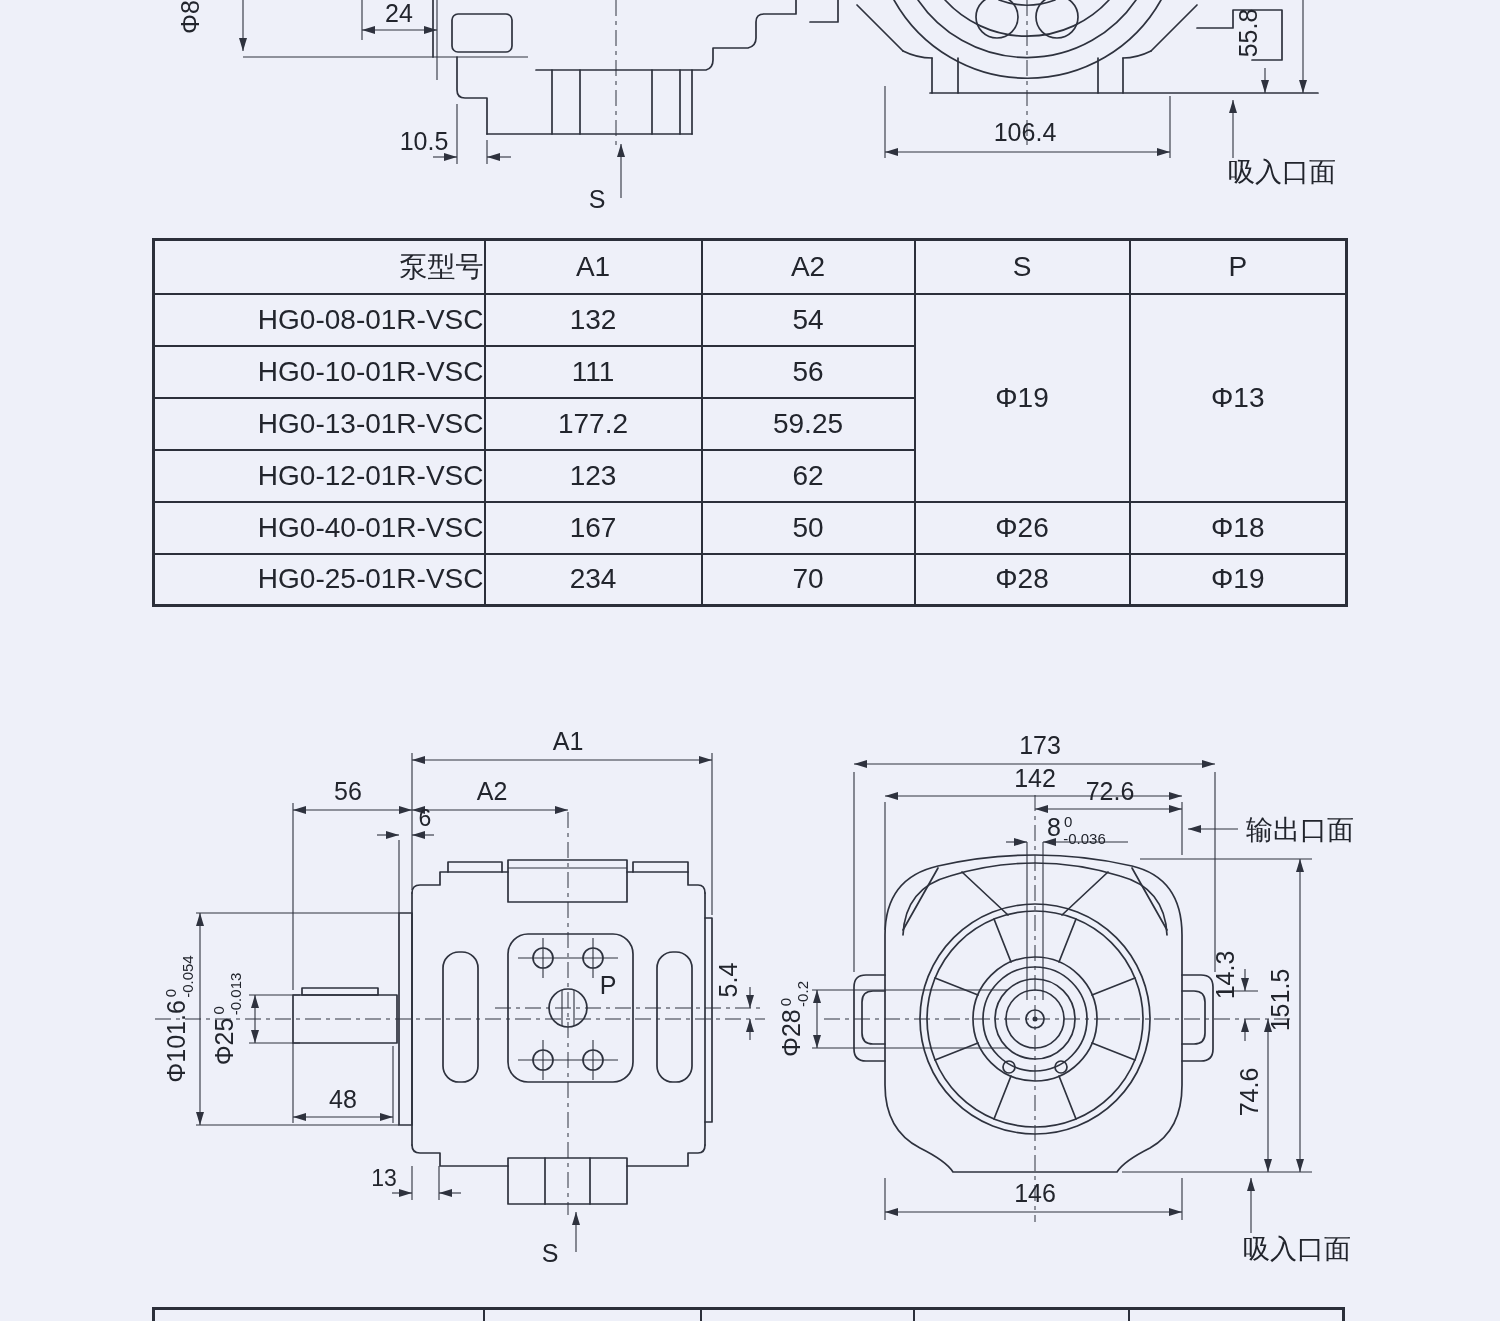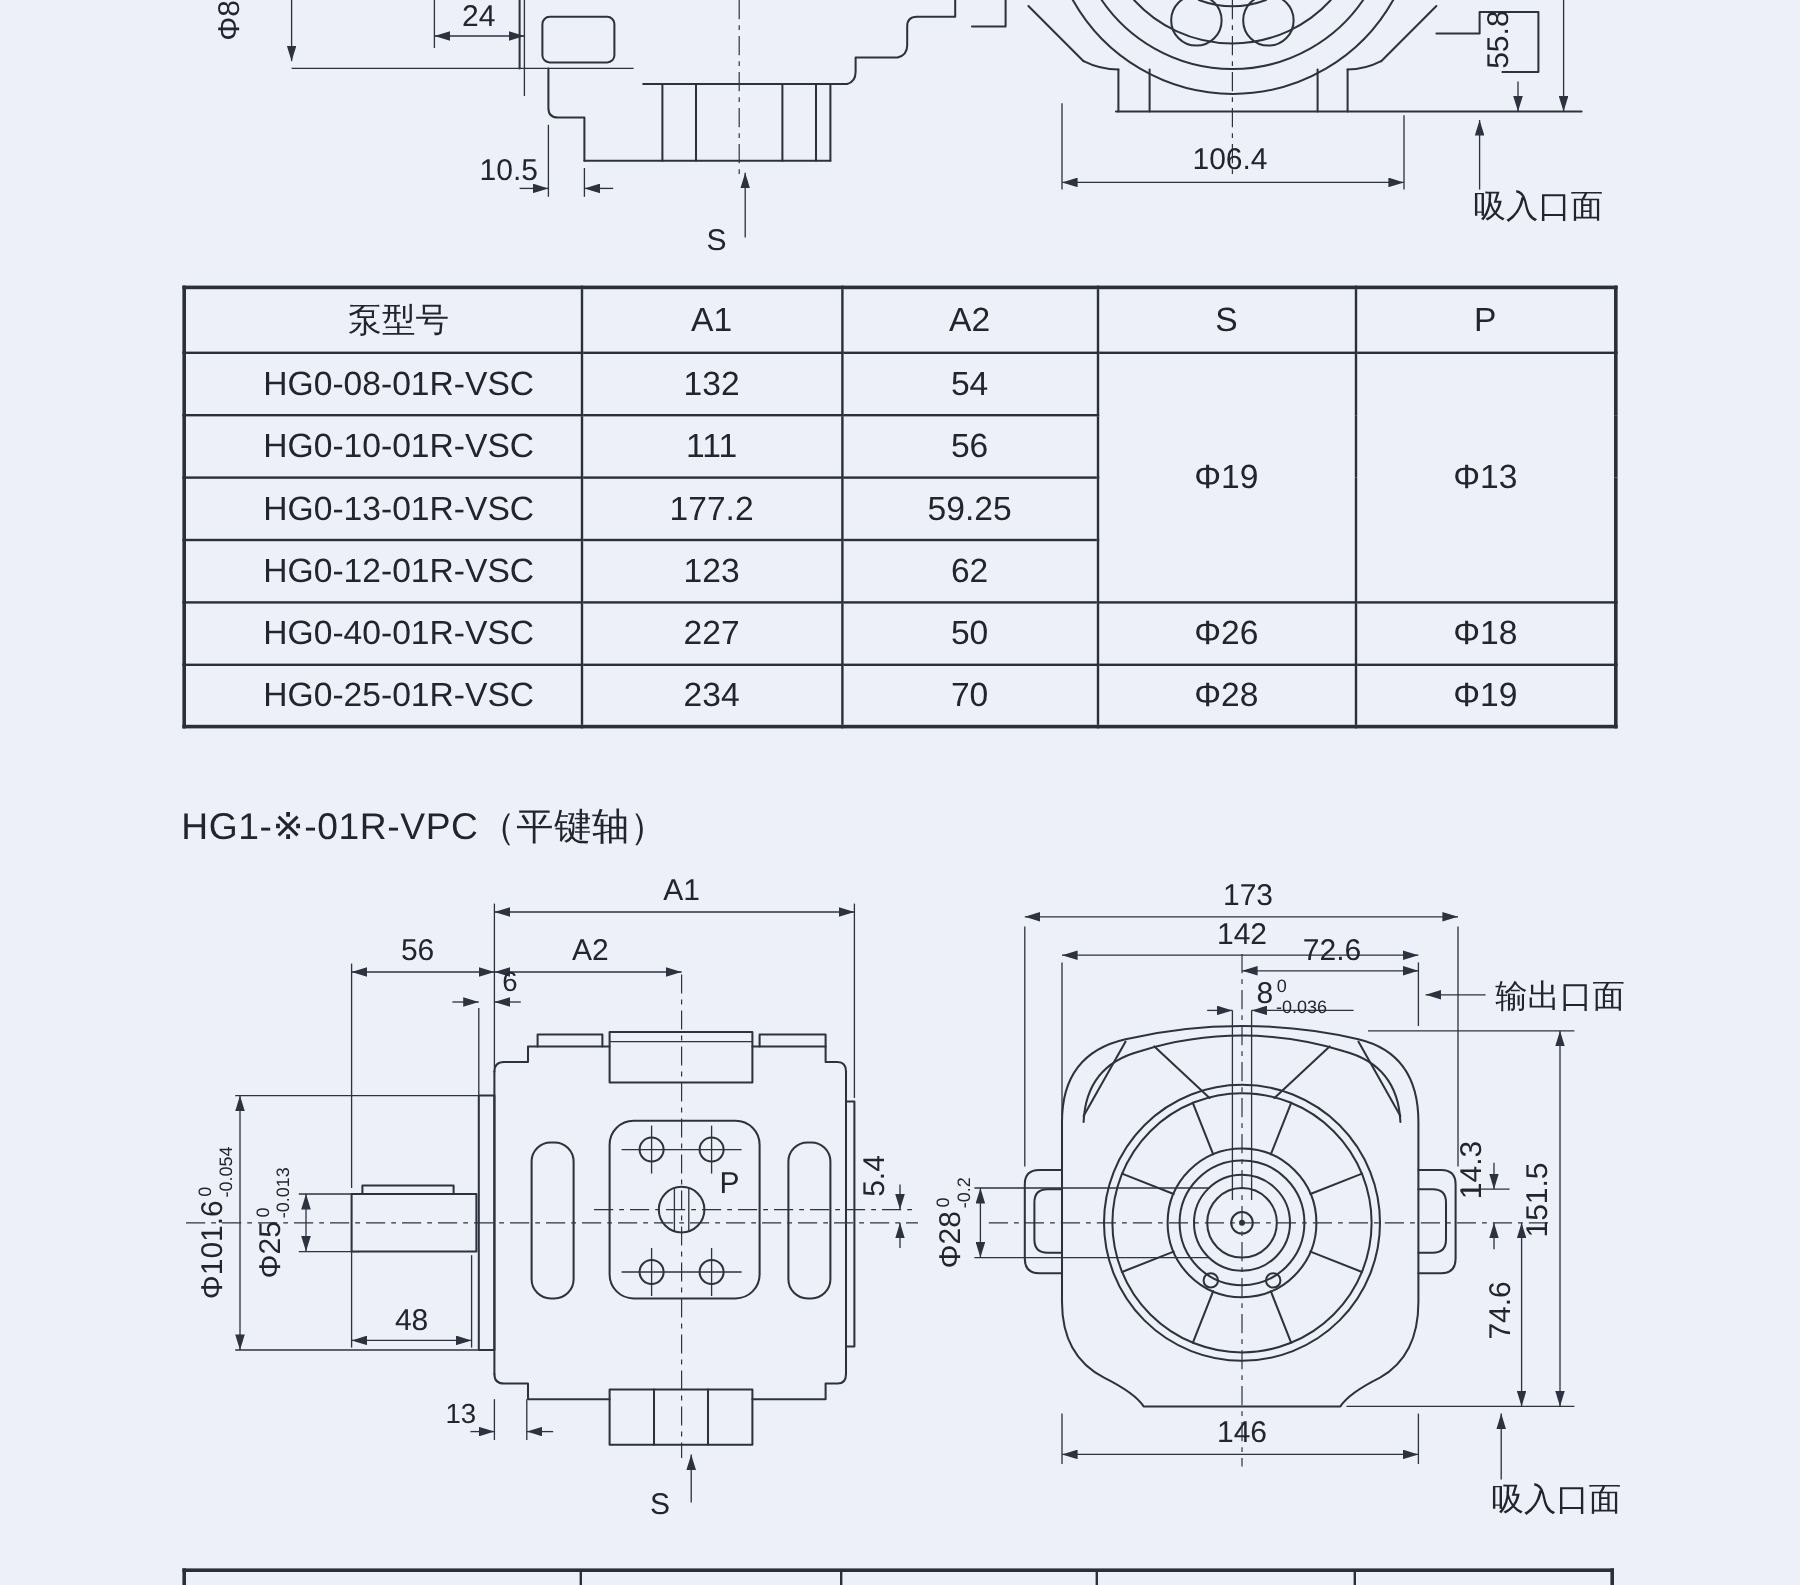--- a/index.html
+++ b/index.html
@@ -24,21 +24,21 @@
     position:absolute;left:152px;top:238px;width:1193px;
     border-collapse:collapse;table-layout:fixed;
     border:3px solid #2b2f3a;
   }
   table.ptable th,table.ptable td{
     border:2px solid #2b2f3a;font-weight:400;font-size:28px;
     text-align:center;padding:0;color:#22252d;
   }
   table.ptable tr{height:52px;}
   table.ptable tr.hdr{height:54px;}
-  table.ptable .model{text-align:center;padding-left:26px;}
+  table.ptable .model{text-align:right;padding-left:26px;}
 
   .heading{
     position:absolute;left:151px;top:668px;font-size:31px;
     letter-spacing:0.5px;color:#22252d;white-space:nowrap;
   }
 
   .ptable2{
     position:absolute;left:152px;top:1307px;width:1193px;height:16px;
     border:3px solid #2b2f3a;border-bottom:none;box-sizing:border-box;
     display:flex;
@@ -164,36 +164,35 @@
       <td>177.2</td>
       <td>59.25</td>
     </tr>
     <tr>
       <td class="model">HG0-12-01R-VSC</td>
       <td>123</td>
       <td>62</td>
     </tr>
     <tr>
       <td class="model">HG0-40-01R-VSC</td>
-      <td>227</td>
+      <td>167</td>
       <td>50</td>
       <td>Φ26</td>
       <td>Φ18</td>
     </tr>
     <tr>
       <td class="model">HG0-25-01R-VSC</td>
       <td>234</td>
       <td>70</td>
       <td>Φ28</td>
       <td>Φ19</td>
     </tr>
   </tbody>
     </table>
 
-  <div class="heading">HG1-※-01R-VPC（平键轴）</div>
 
   <svg style="left:150px;top:725px;width:620px;height:545px" viewBox="150 725 620 545">
     <defs>
       <marker id="mCe" markerWidth="14" markerHeight="8" refX="13" refY="4" orient="auto" markerUnits="userSpaceOnUse">
           <path d="M0,0 L13,4 L0,8 Z" fill="#2e323e"></path>
         </marker>
       <marker id="mCs" markerWidth="14" markerHeight="8" refX="1" refY="4" orient="auto" markerUnits="userSpaceOnUse">
           <path d="M14,0 L1,4 L14,8 Z" fill="#2e323e"></path>
         </marker>
     </defs>

